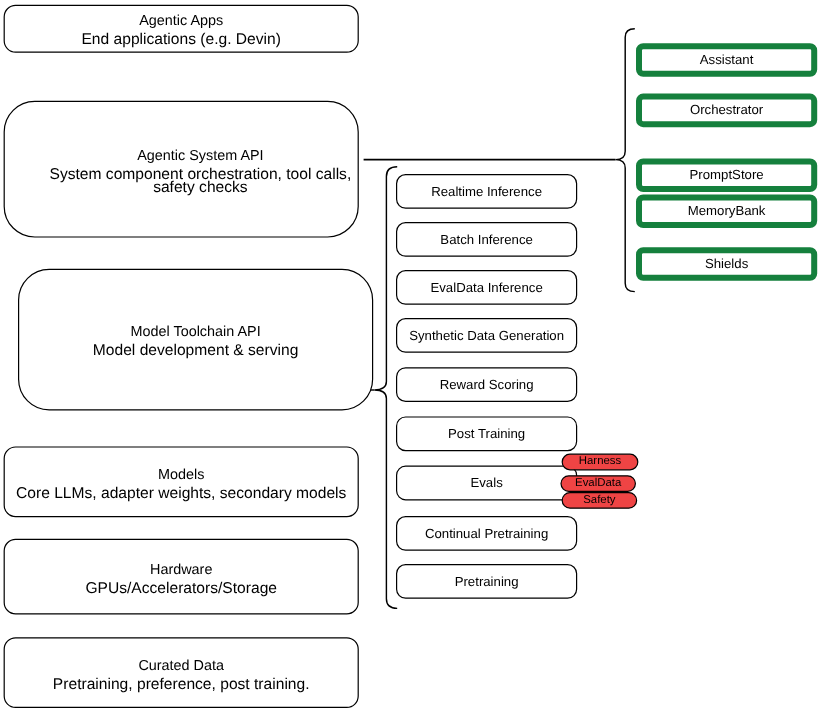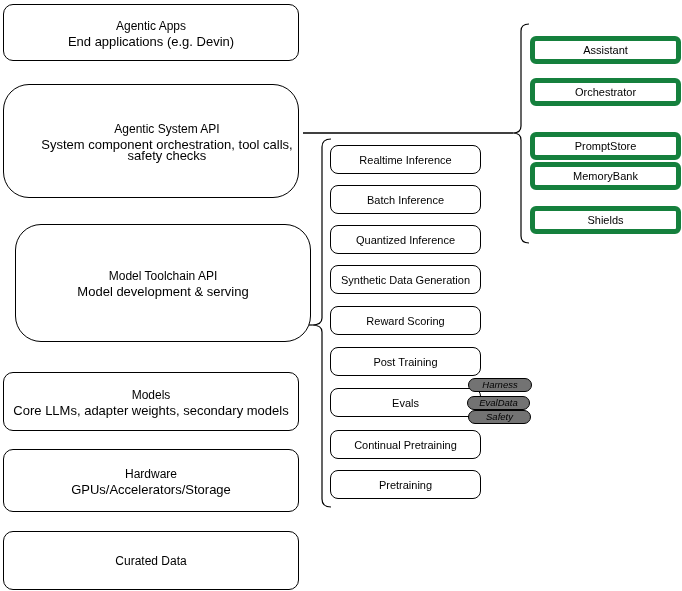--- a/index.html
+++ b/index.html
@@ -30,43 +30,43 @@
   
   .rightbox{
     position:absolute;left:530px;width:151px;height:28px;box-sizing:border-box;
     border:5px solid #15803d;border-radius:6px;background:#fff;
     display:flex;align-items:center;justify-content:center;
     font-size:11px;text-align:center;
   }
   
   .tag{
     position:absolute;height:14px;box-sizing:border-box;
-    border:1px solid #000;border-radius:8px;background:#737373;
+    border:1px solid #000;border-radius:8px;background:#ef4444;
     display:flex;align-items:flex-end;justify-content:center;
-    font-size:9.5px;line-height:12px;z-index:2;font-style:italic;
+    font-size:9.5px;line-height:12px;z-index:2;
   }
   .connectors{position:absolute;inset:0;pointer-events:none;z-index:0;}
 </style>
 </head>
 <body>
 
 <div class="canvas">
 
   <svg class="connectors" width="682" height="591" viewBox="0 0 682 591">
 
     <path d="M303,133 L513,133" stroke="#000" stroke-width="1.4" fill="none"></path>
 
     <path d="M300,325 L312,325" stroke="#000" stroke-width="1.2" fill="none"></path>
 
     <path d="M331,139 Q322,139 322,147 L322,318 Q322,325 312,325 Q322,325 322,332 L322,499 Q322,507 331,507" stroke="#000" stroke-width="1.2" fill="none"></path>
 
     <path d="M529,24 Q521,24 521,31 L521,126 Q521,133 513,133 Q521,133 521,140 L521,236 Q521,243 529,243" stroke="#000" stroke-width="1.2" fill="none"></path>
   </svg>
 
-  <div class="stackbox r10" style="top:4px;height:57px;">
+  <div class="stackbox r10" style="top:4px;height:40px;">
     <div class="title">Agentic Apps</div>
     <div class="subtitle">End applications (e.g. Devin)</div>
   </div>
 
   <div class="stackbox r26" style="top:84px;height:114px;padding-left:32px;">
     <div class="title">Agentic System API</div>
     <div class="subtitle">System component orchestration, tool calls, safety checks</div>
   </div>
 
   <div class="stackbox r26" style="top:224px;height:118px;margin-left:12px;">
@@ -79,30 +79,31 @@
     <div class="subtitle">Core LLMs, adapter weights, secondary models</div>
   </div>
 
   <div class="stackbox r10" style="top:449px;height:63px;">
     <div class="title">Hardware</div>
     <div class="subtitle">GPUs/Accelerators/Storage</div>
   </div>
 
   <div class="stackbox r10" style="top:531px;height:59px;">
     <div class="title">Curated Data</div>
+    <div class="subtitle">Pretraining, preference, post training.</div>
   </div>
 
   <div class="mid" style="top:145px;">
     <span>Realtime Inference</span>
   </div>
   <div class="mid" style="top:185px;">
     <span>Batch Inference</span>
   </div>
   <div class="mid" style="top:225px;">
-    <span>Quantized Inference</span>
+    <span>EvalData Inference</span>
   </div>
   <div class="mid" style="top:265px;">
     <span>Synthetic Data Generation</span>
   </div>
   <div class="mid" style="top:306px;">
     <span>Reward Scoring</span>
   </div>
   <div class="mid" style="top:347px;">
     <span>Post Training</span>
   </div>

